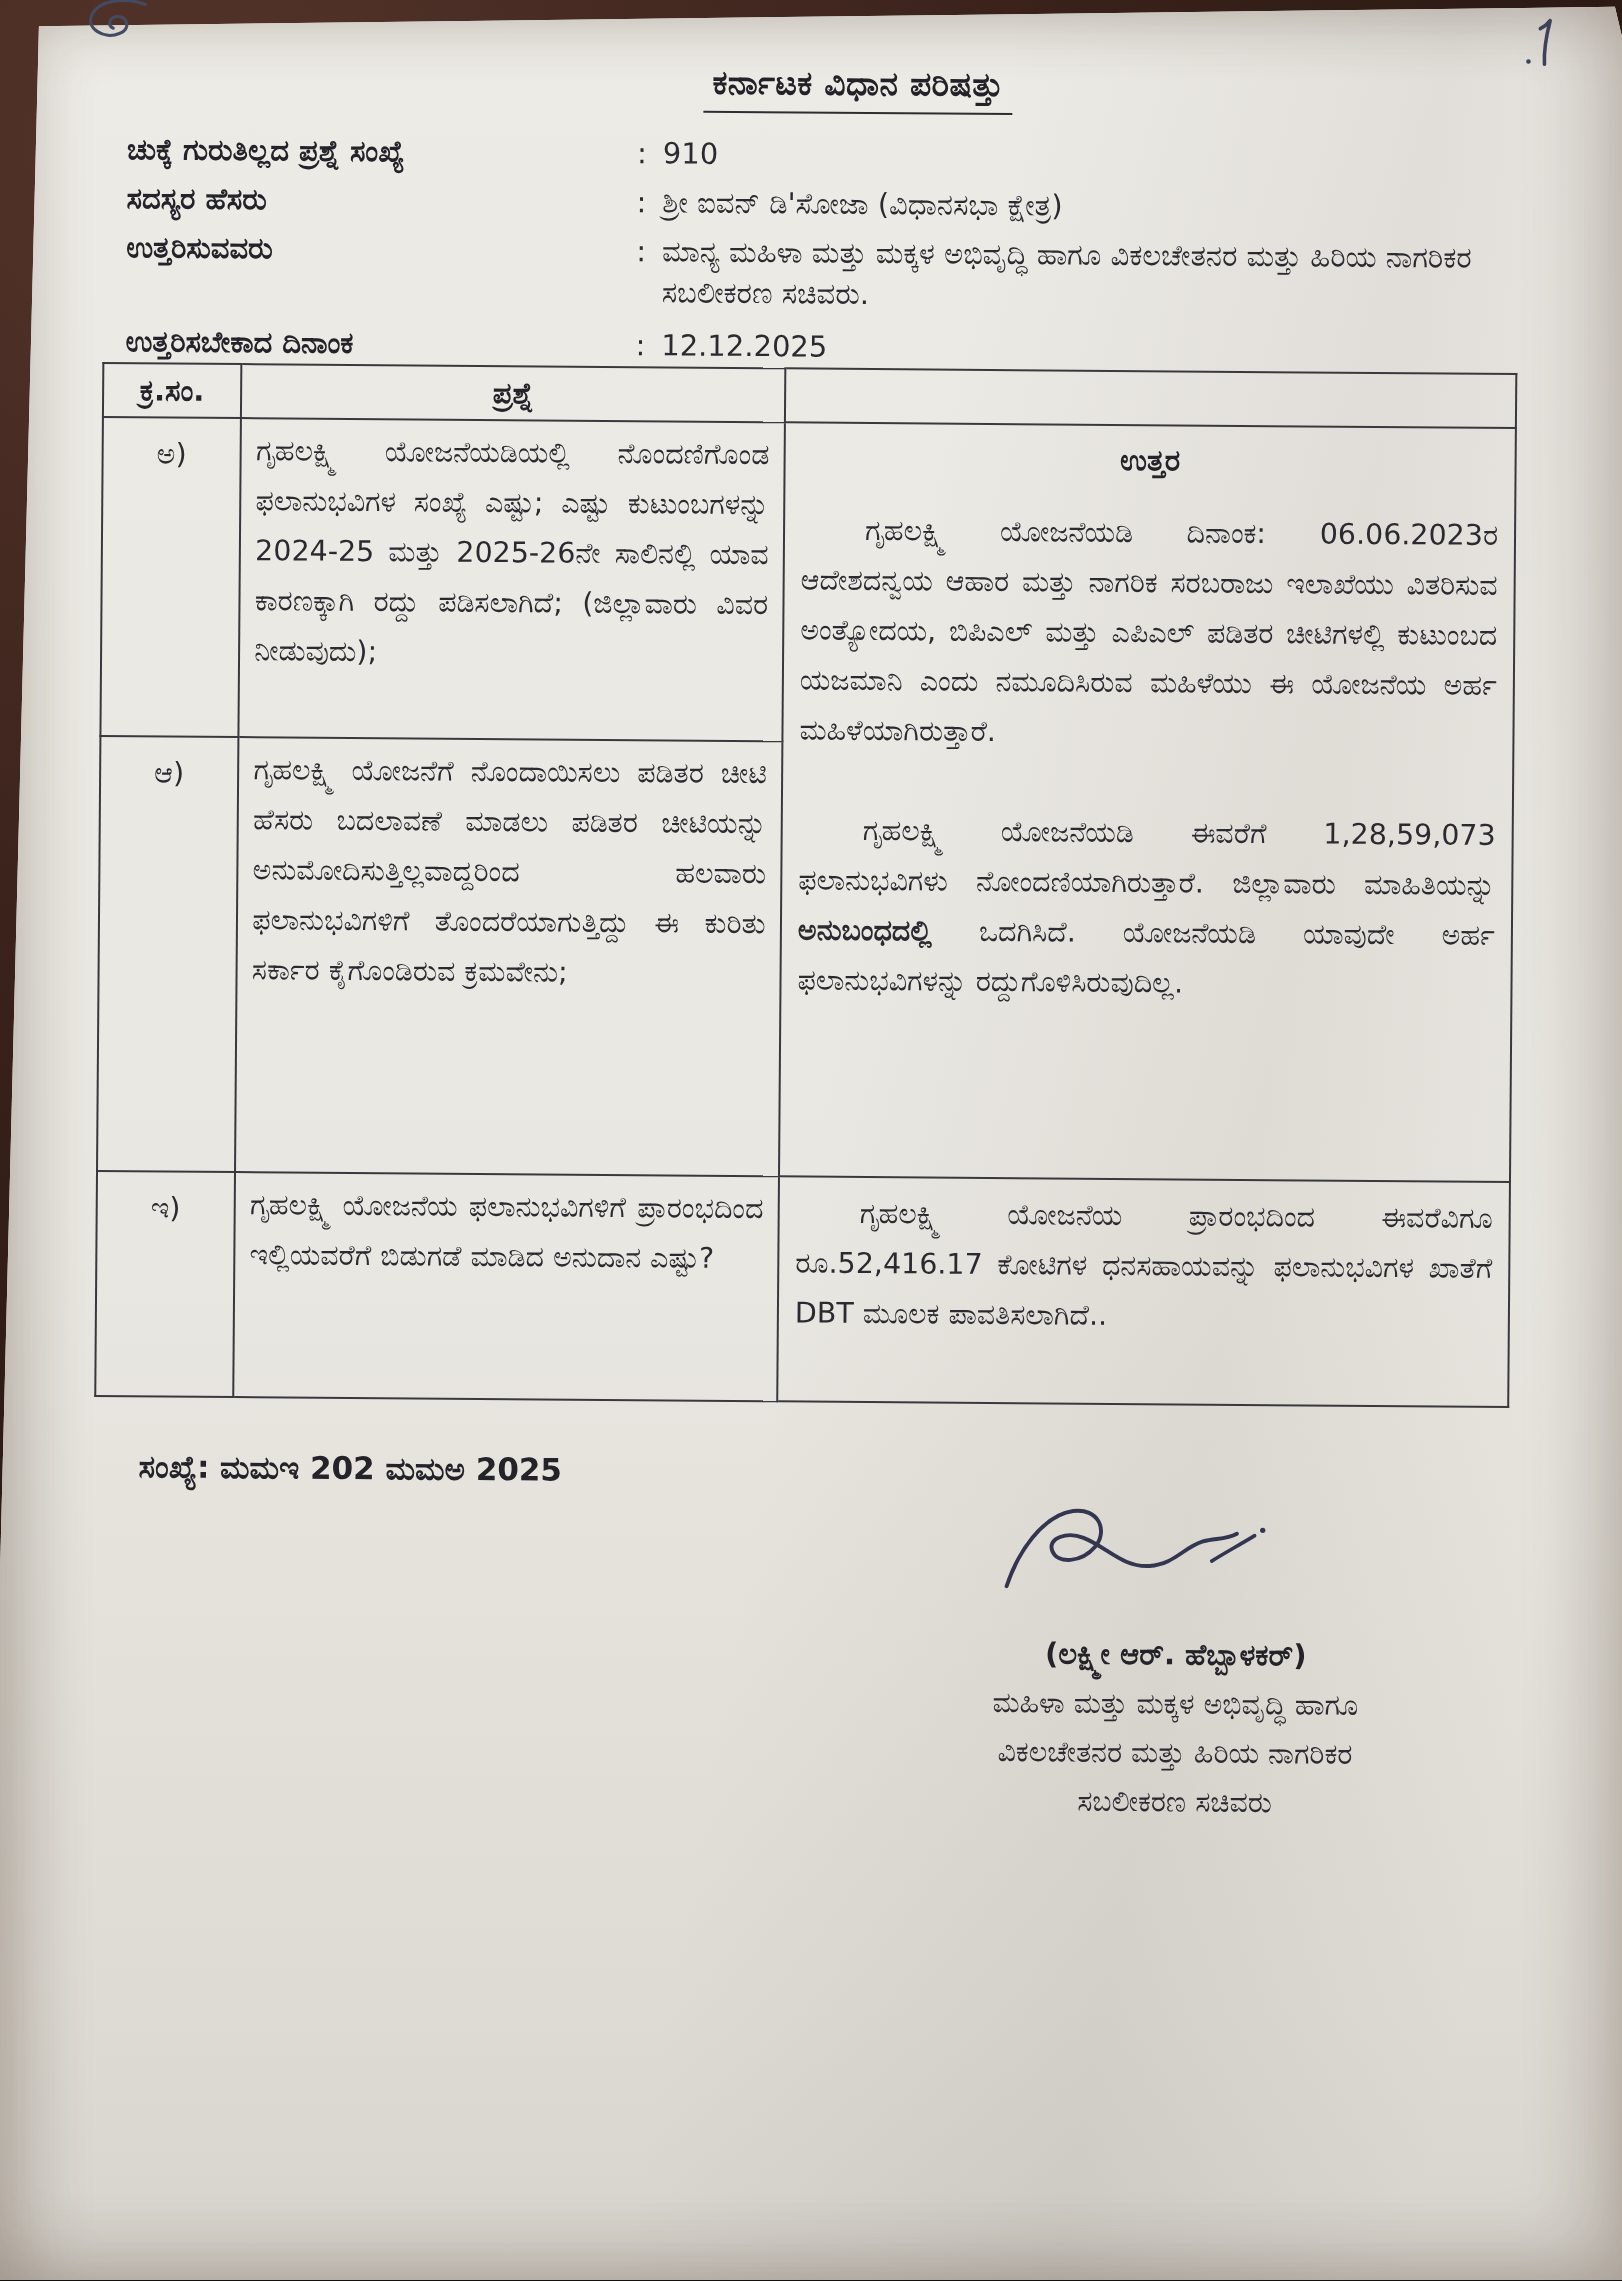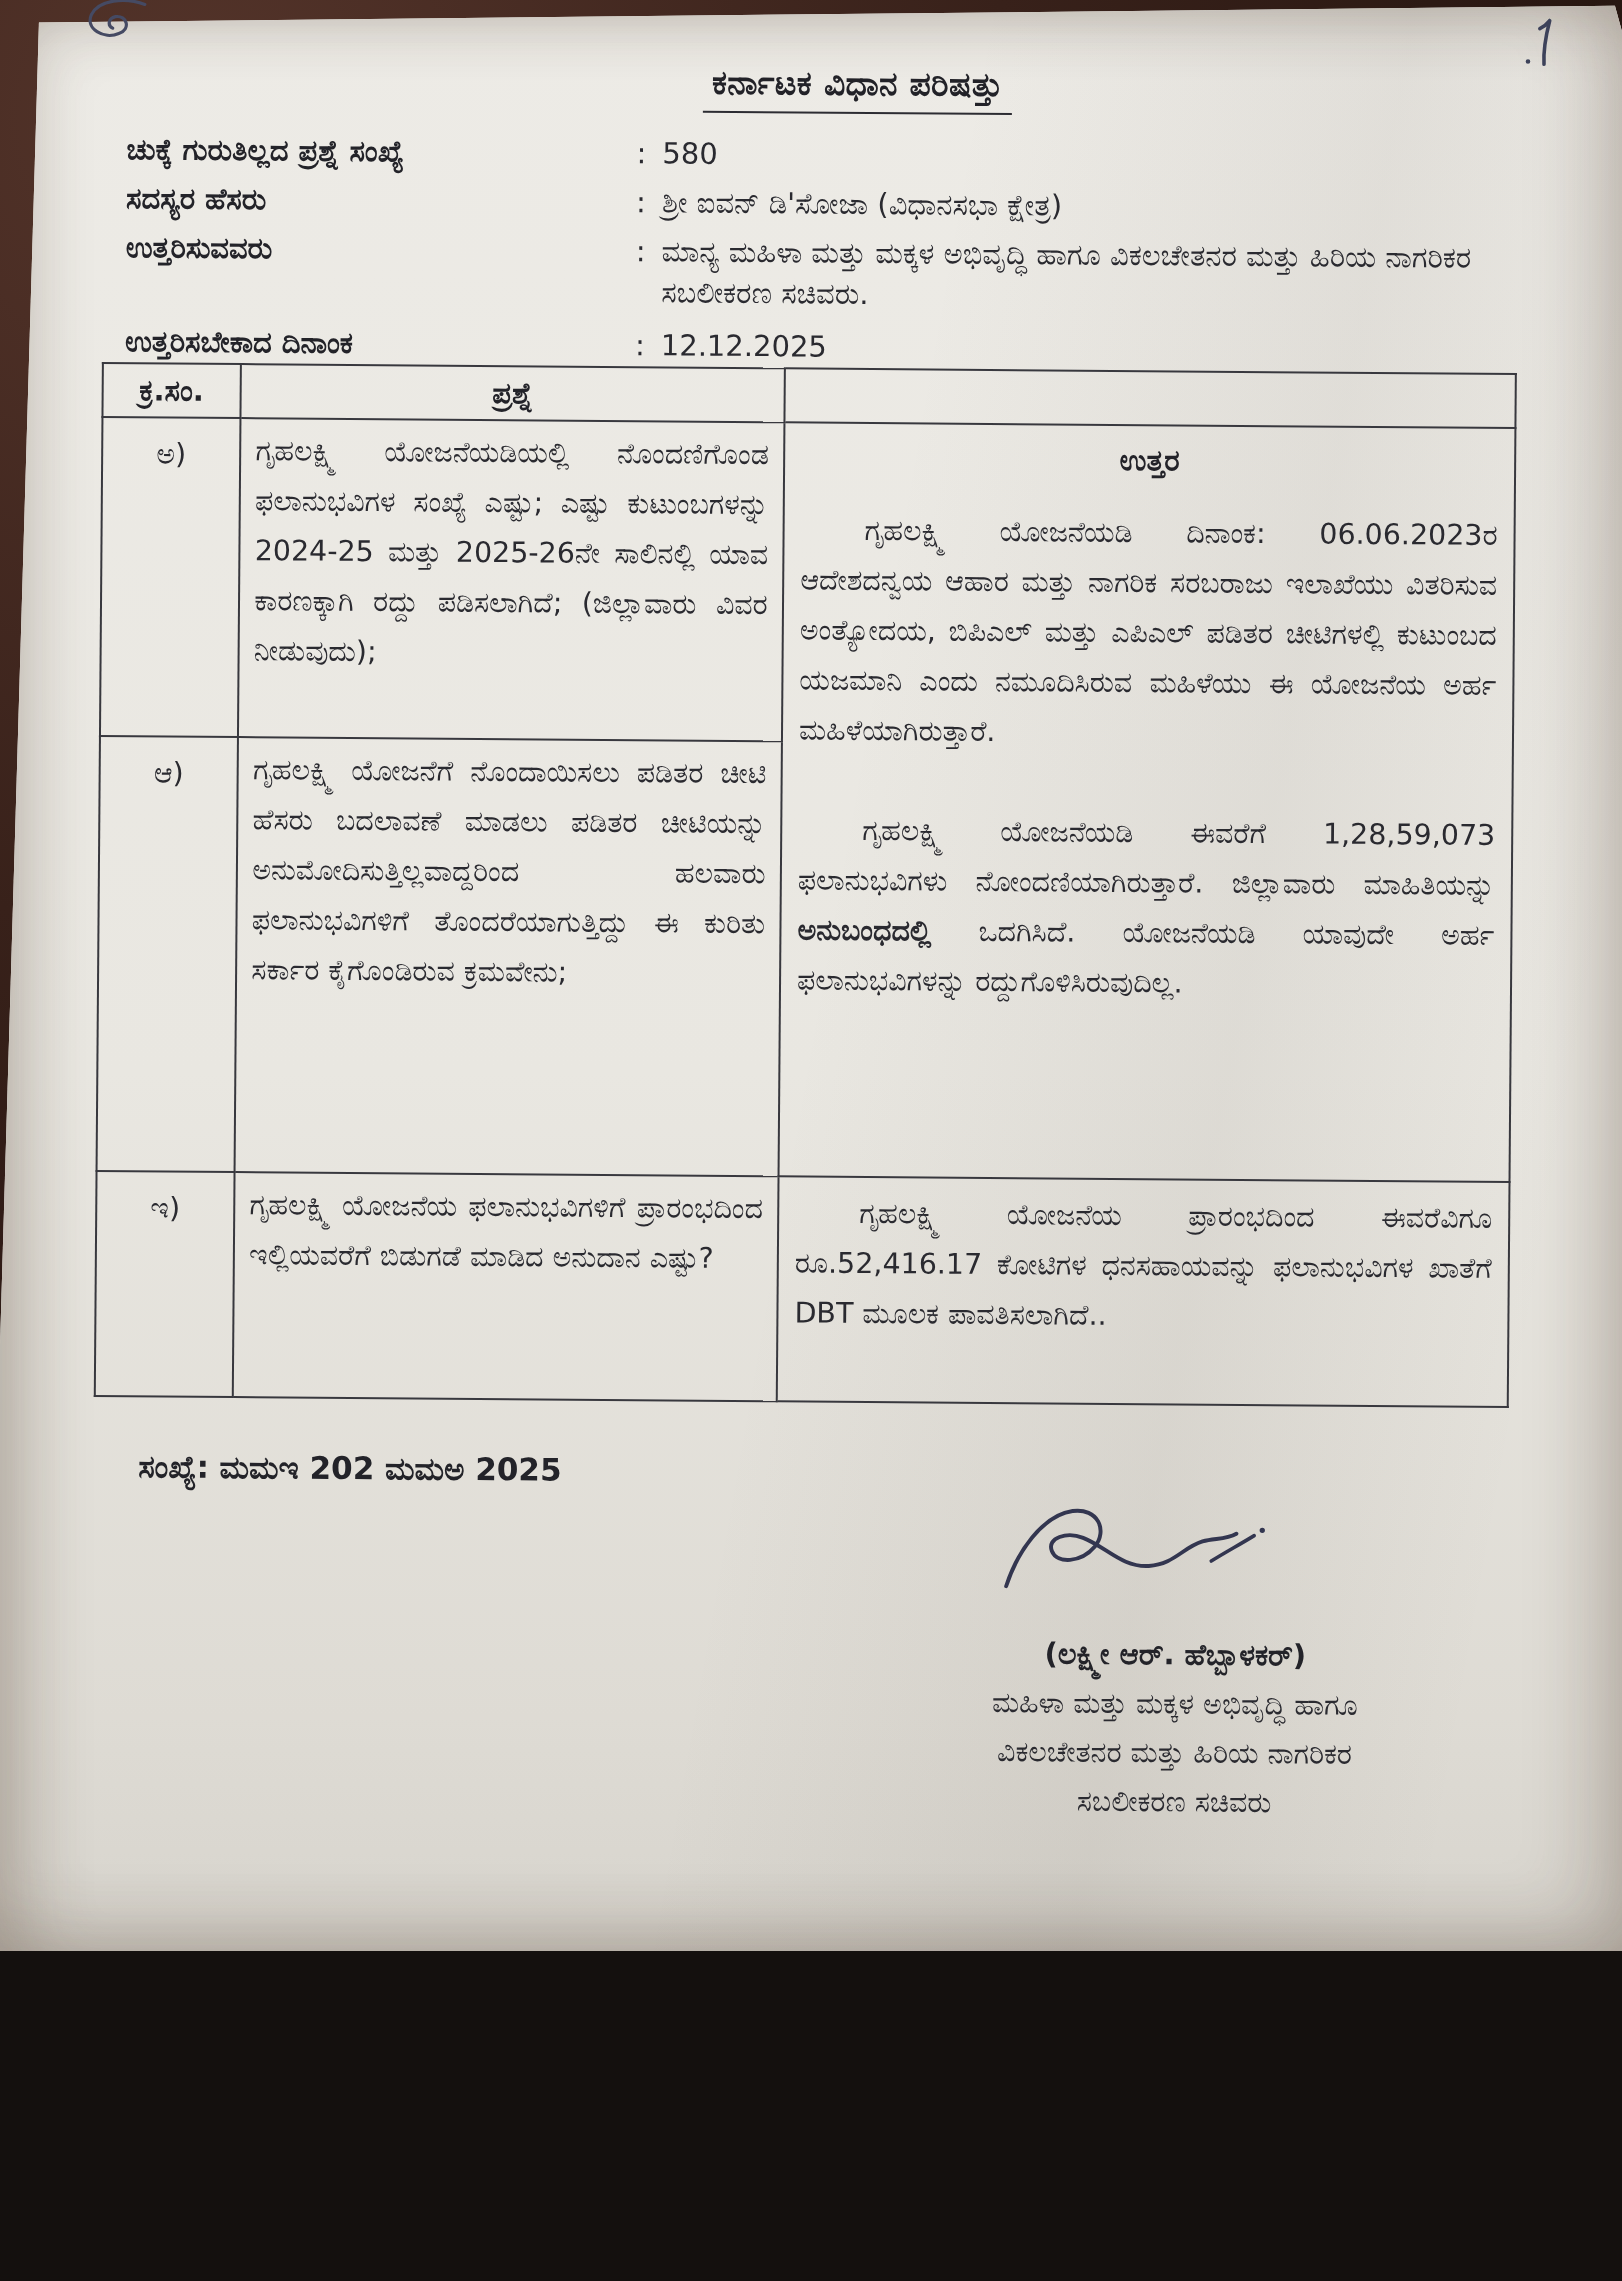--- a/index.html
+++ b/index.html
@@ -1,17 +1,17 @@
 <!DOCTYPE html>
 <html style="font-size:14.3px"><head>
 <meta charset="utf-8">
 <style>
   html,body{margin:0;padding:0;background:#14100e;}
   .photo{
-    position:relative;width:1623px;height:1951px;margin:0 auto;overflow:hidden;
+    position:relative;width:1623px;height:2280px;margin:0 auto;overflow:hidden;
     font-family:"DejaVu Sans","Liberation Sans",sans-serif;
     color:#26262b;
   }
   
   .surface{
     position:absolute;inset:0;
     background:
       radial-gradient(circle at 12% 6%, #54342a 0%, #38211a 35%, #20120d 75%),
       #1d100c;
   }
@@ -107,21 +107,21 @@
     </div>
 
     <div class="title-wrap">
       <span class="doc-title">ಕರ್ನಾಟಕ ವಿಧಾನ ಪರಿಷತ್ತು</span>
     </div>
 
     <div class="hrow r1">
       <span class="hlabel">ಚುಕ್ಕೆ ಗುರುತಿಲ್ಲದ ಪ್ರಶ್ನೆ ಸಂಖ್ಯೆ</span>
       <span class="hvalue">
         <span class="colon">:</span>
-        <span>580</span>
+        <span>910</span>
       </span>
     </div>
     <div class="hrow r2">
       <span class="hlabel">ಸದಸ್ಯರ ಹೆಸರು</span>
       <span class="hvalue">
         <span class="colon">:</span>
         <span>ಶ್ರೀ ಐವನ್ ಡಿ'ಸೋಜಾ (ವಿಧಾನಸಭಾ ಕ್ಷೇತ್ರ)</span>
       </span>
     </div>
     <div class="hrow r3">

